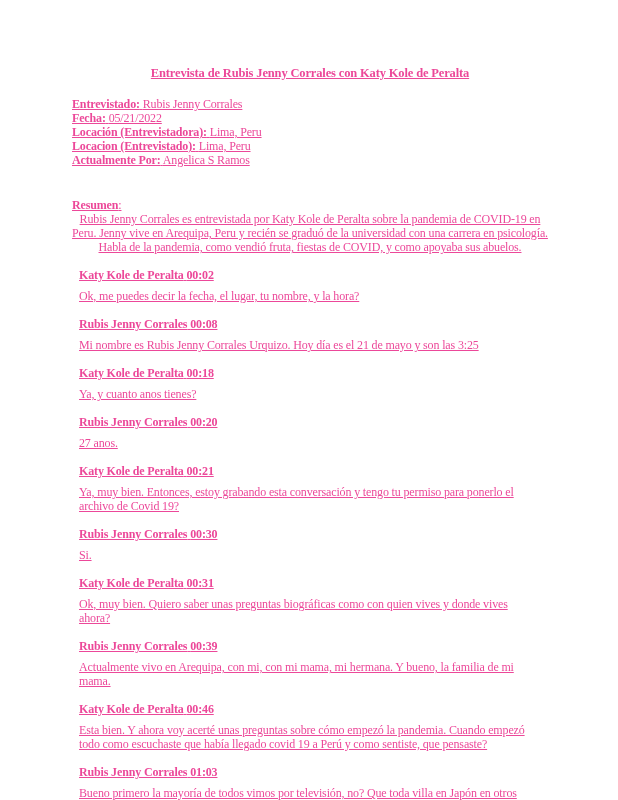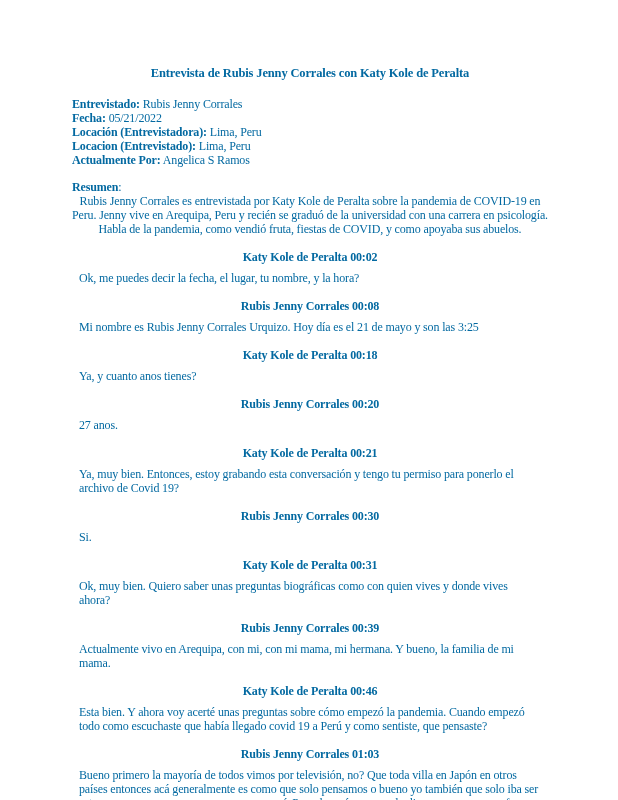--- a/index.html
+++ b/index.html
@@ -11,39 +11,40 @@
     overflow: hidden;
   }
   .page {
     box-sizing: border-box;
     width: 618px;
     height: 800px;
     padding: 66px 70px 20px 72px;
     font-family: "Liberation Serif", "DejaVu Serif", serif;
     font-size: 12px;
     line-height: 14px;
-    color: #0369a1;
+    color: #ec4899;
     letter-spacing: -0.15px;
+    text-decoration: underline;
   }
   .title {
     text-align: center;
     font-weight: bold;
     font-size: 12.5px;
     margin: 0 0 17px 0;
   }
   .meta-block p {
     margin: 0;
   }
   .meta-label { font-weight: bold; }
-  .summary-block { margin-top: 13px; }
+  .summary-block { margin-top: 31px; }
   .summary-heading { margin: 0; }
   .summary-heading .bold { font-weight: bold; }
   .summary-text { margin: 0; text-align: center; }
   .entry { margin-top: 14px; }
-  .speaker-line { margin: 0; font-weight: bold; text-align: center; }
+  .speaker-line { margin: 7px; font-weight: bold; }
   .entry-text { margin: 7px; }
 </style>
 </head>
 <body>
 
 <div class="page">
 
   <h1 class="title">Entrevista de Rubis Jenny Corrales con Katy Kole de Peralta</h1>
 
   <div class="meta-block">

